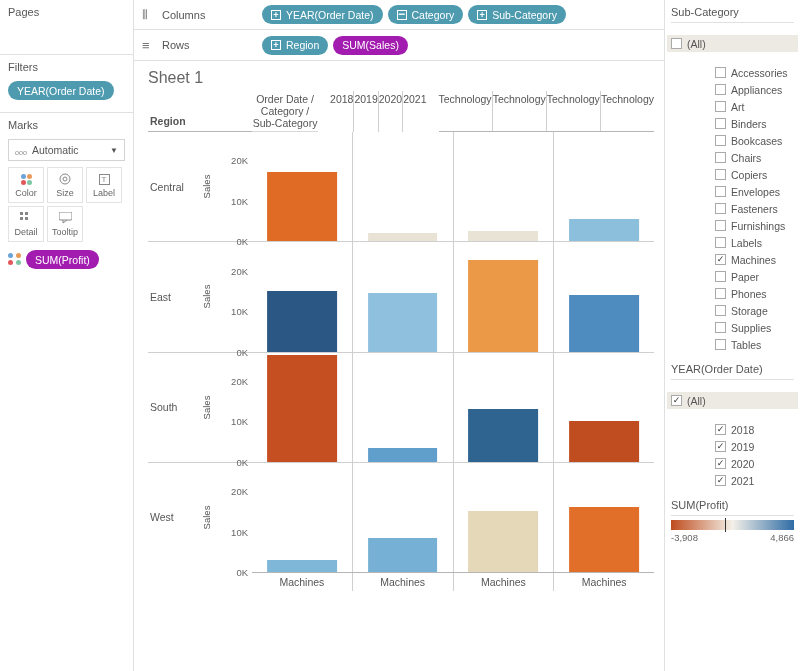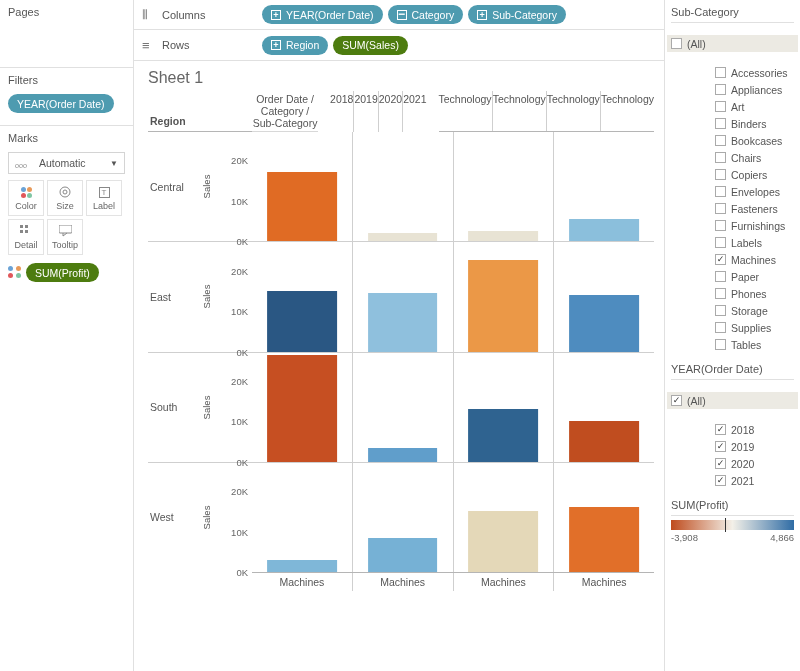--- a/index.html
+++ b/index.html
@@ -4,28 +4,28 @@
 <style>
   * { box-sizing: border-box; margin: 0; padding: 0; font-family: "Segoe UI", "Helvetica Neue", Arial, sans-serif; }
   body { background: #fff; width: 800px; height: 671px; overflow: hidden; color: #555; font-size: 11px; }
   .app { display: flex; width: 800px; height: 671px; }
   .left-col { width: 134px; flex: 0 0 134px; display: flex; flex-direction: column; border-right: 1px solid #e0e0e0; }
   .right-col { width: 136px; flex: 0 0 136px; display: flex; flex-direction: column; border-left: 1px solid #e0e0e0; padding: 4px 6px; overflow: hidden; }
   .center-col { flex: 1; display: flex; flex-direction: column; overflow: hidden; }
 
   .side-card { border-bottom: 1px solid #e0e0e0; padding: 6px 8px 10px; }
   .side-card h4 { font-weight: 400; font-size: 11px; color: #555; margin-bottom: 6px; }
-  .pages { height: 68px; }
+  .pages { height: 55px; }
 
   .pill {
     display: inline-flex; align-items: center; height: 19px; border-radius: 10px; padding: 0 9px;
     font-size: 10.5px; color: #fff; margin: 2px 2px 2px 0; cursor: pointer; white-space: nowrap;
   }
   .pill.dim-blue { background: #4e9bb0; }
-  .pill.measure-green { background: #4d7c0f; }
+  .pill.measure-green { background: #a21caf; }
   .pill .plus { margin-right: 5px; font-weight: bold; font-size: 9px; display:inline-block; width:10px; height:10px; border:1px solid #fff; text-align:center; line-height:8px; }
   .pill .minus { margin-right: 5px; font-weight: bold; font-size: 12px; display:inline-block; width:10px; height:10px; border:1px solid #fff; text-align:center; line-height:7px; }
 
   .marks-body { padding-top: 2px; }
   .marks-select { display:flex; align-items:center; justify-content:space-between; border:1px solid #d4d4d4; height:22px; padding:0 6px; margin-bottom:6px; cursor:pointer; font-size:10.5px; }
   .marks-grid { display: grid; grid-template-columns: repeat(3, 36px); gap: 3px; }
   .marks-cell { border: 1px solid #e3e3e3; height: 36px; display:flex; flex-direction:column; align-items:center; justify-content:center; gap:2px; cursor:pointer; }
   .marks-cell .ico { width:14px; height:14px; display:flex; align-items:center; justify-content:center; color:#888; }
   .marks-cell span { font-size:9px; color:#666; }
   .marks-extra { display:flex; gap:3px; margin-top:3px; }
@@ -101,21 +101,21 @@
       <h4>Pages</h4>
     </div>
     <div class="side-card">
       <h4>Filters</h4>
       <div><span class="pill dim-blue">YEAR(Order Date)</span></div>
     </div>
     <div class="side-card" style="border-bottom:none;">
       <h4>Marks</h4>
       <div class="marks-body">
         <div class="marks-select">
-          <span style="display:flex;align-items:center;gap:12px;">
+          <span style="display:flex;align-items:center;gap:5px;">
               <span style="color:#888">ₒₒₒ</span>
               <span>Automatic</span>
             </span>
           <span style="font-size:8px;">▼</span>
         </div>
         <div class="marks-grid">
           <div class="marks-cell">
             <div class="ico">
               <div style="display:grid;grid-template-columns:1fr 1fr;gap:1px;">
                 <div style="width:5px;height:5px;border-radius:50%;background:#6ba3d6"></div>

